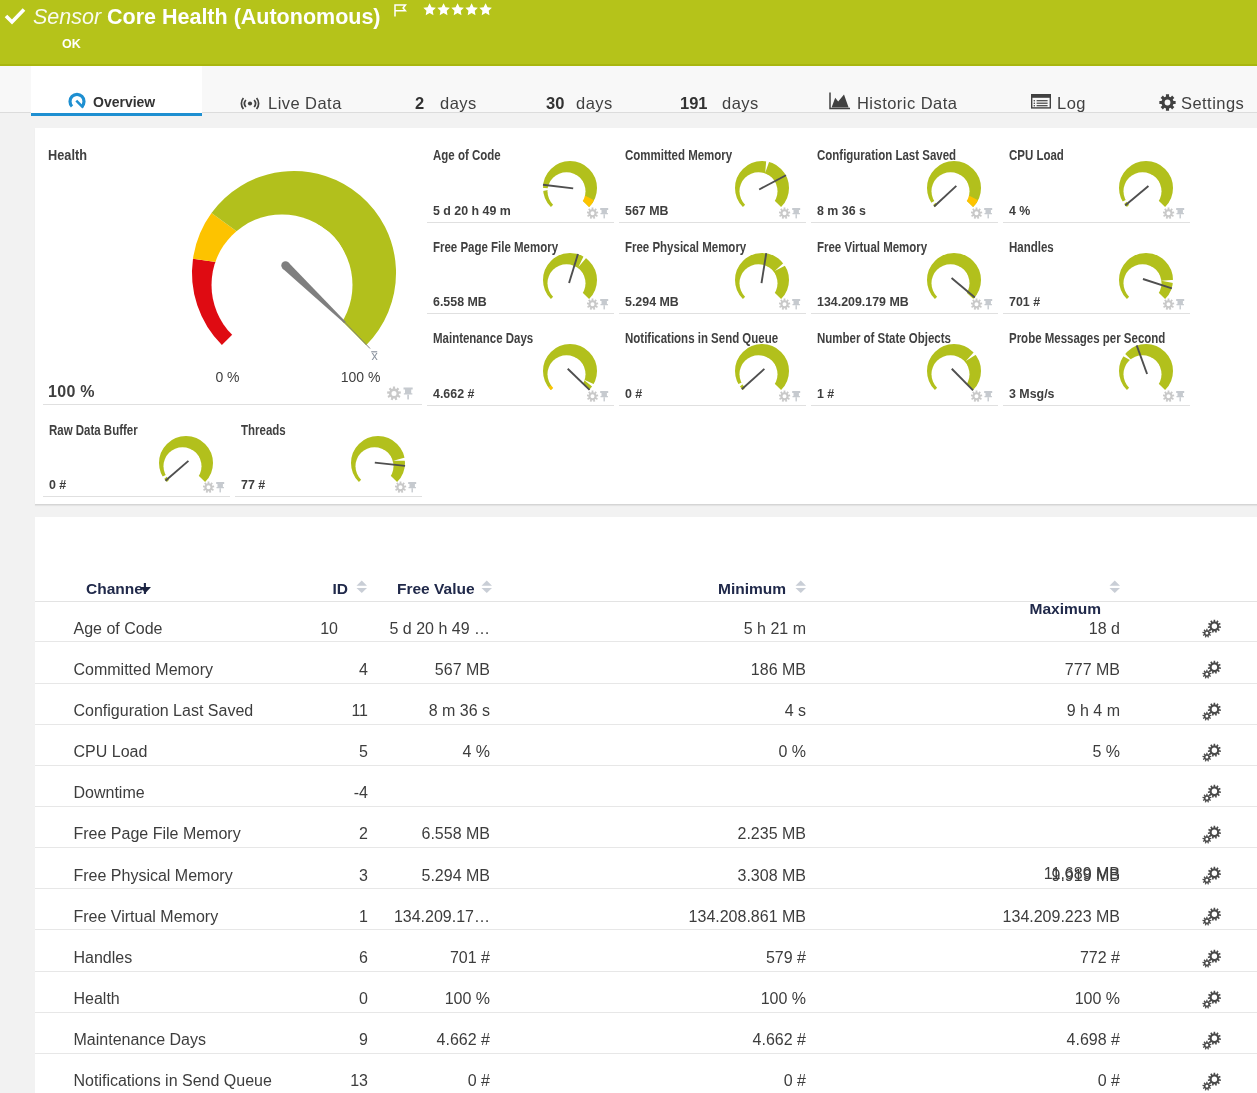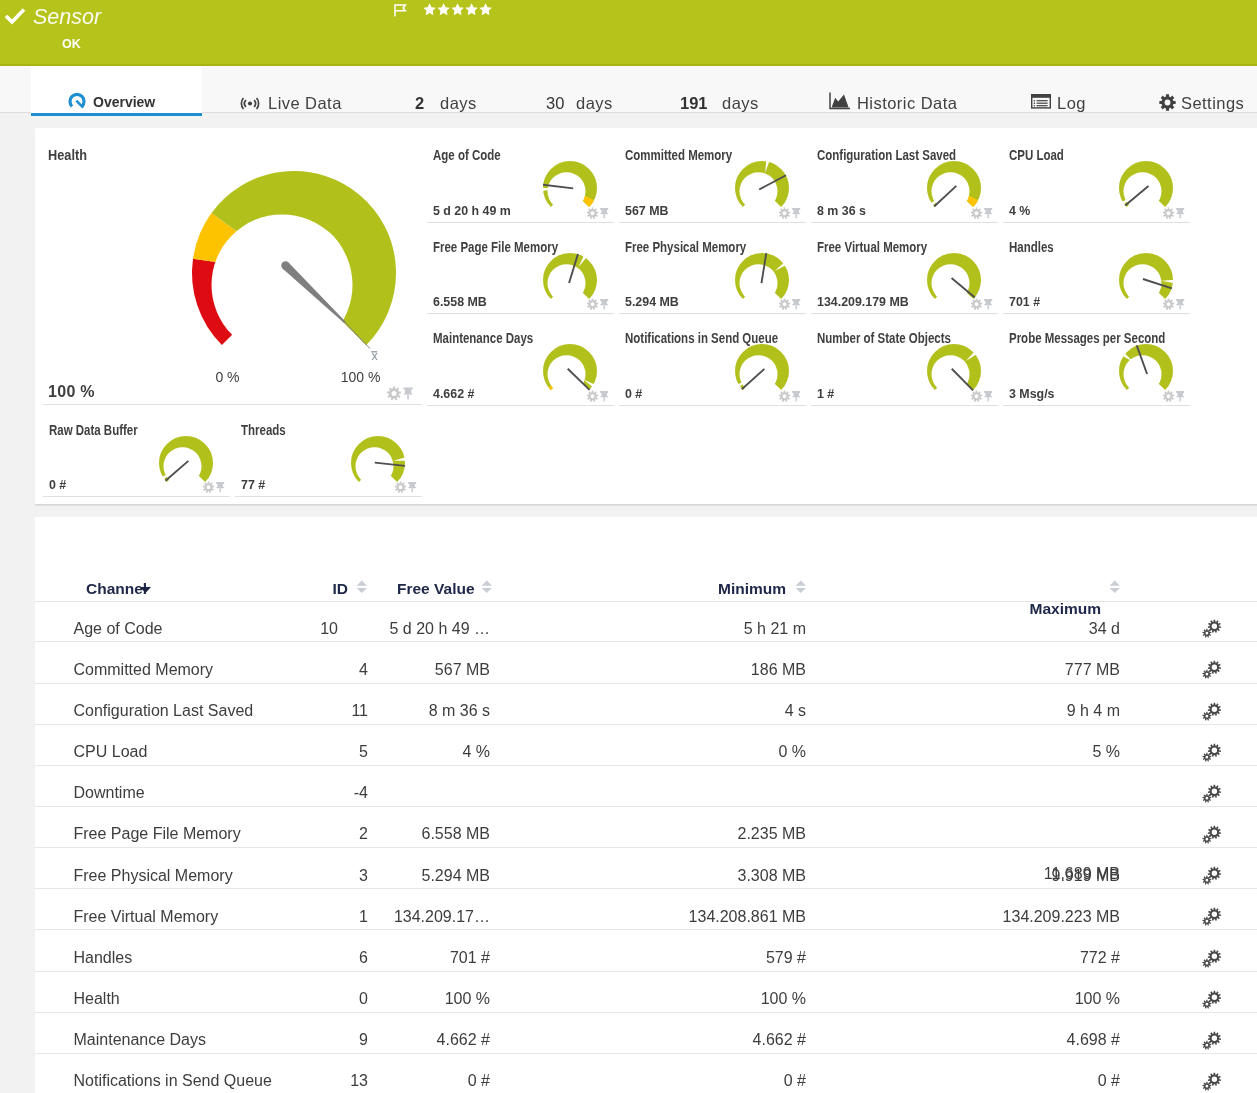--- a/index.html
+++ b/index.html
@@ -8,20 +8,21 @@
 .val{position:absolute;font-size:13.2px;font-weight:bold;color:#3e3e3e;white-space:nowrap;transform:scaleX(.94);transform-origin:0 0}
 .tc{position:absolute;font-size:16px;color:#3d3d3d;white-space:nowrap}
 .th{position:absolute;font-size:15.5px;font-weight:bold;color:#20294a;white-space:nowrap}
 </style></head><body>
 <div id="page">
 <div class="abs" style="left:0;top:0;width:1257px;height:66px;background:#b5c31a;border-bottom:2px solid #a9b60f"></div>
 <svg class="abs" style="left:4px;top:7px" width="22" height="18" viewBox="0 0 22 18">
       <polyline points="2,9 8,15 20,2.5" fill="none" stroke="#fff" stroke-width="3.6"></polyline>
     </svg>
 <div class="abs" style="left:33px;top:5px;font-size:21.5px;font-style:italic;color:rgba(255,255,255,.93)">Sensor</div>
+<div class="abs" style="left:107px;top:5px;font-size:21.5px;font-weight:bold;color:#fff">Core Health (Autonomous)</div>
 <svg class="abs" style="left:393px;top:3px" width="15" height="14" viewBox="0 0 15 14">
       <path d="M2 13.5 V1.3 M2 2.1 H12.4 L10.1 4.9 12.4 7.7 H2" fill="none" stroke="#fff" stroke-width="1.5"></path>
     </svg>
 <svg class="abs" style="left:423px;top:3px" width="70" height="13" viewBox="0 0 70 13">
       <path d="M6.6 0.2 L8.54 4.13 L12.88 4.76 L9.74 7.82 L10.48 12.14 L6.6 10.1 L2.72 12.14 L3.46 7.82 L0.32 4.76 L4.66 4.13Z" fill="#fff"></path>
       <path d="M20.6 0.2 L22.54 4.13 L26.88 4.76 L23.74 7.82 L24.48 12.14 L20.6 10.1 L16.72 12.14 L17.46 7.82 L14.32 4.76 L18.66 4.13Z" fill="#fff"></path>
       <path d="M34.6 0.2 L36.54 4.13 L40.88 4.76 L37.74 7.82 L38.48 12.14 L34.6 10.1 L30.72 12.14 L31.46 7.82 L28.32 4.76 L32.66 4.13Z" fill="#fff"></path>
       <path d="M48.6 0.2 L50.54 4.13 L54.88 4.76 L51.74 7.82 L52.48 12.14 L48.6 10.1 L44.72 12.14 L45.46 7.82 L42.32 4.76 L46.66 4.13Z" fill="#fff"></path>
       <path d="M62.6 0.2 L64.54 4.13 L68.88 4.76 L65.74 7.82 L66.48 12.14 L62.6 10.1 L58.72 12.14 L59.46 7.82 L56.32 4.76 L60.66 4.13Z" fill="#fff"></path>
     </svg>
@@ -37,21 +38,21 @@
 <svg class="abs" style="left:238px;top:95px" width="24" height="17" viewBox="0 0 24 17">
       <circle cx="12" cy="8.5" r="2.1" fill="#414141"></circle>
       <path d="M7.86 5.03 A5.4 5.4 0 0 0 7.86 11.97" fill="none" stroke="#414141" stroke-width="1.7"></path>
       <path d="M16.14 5.03 A5.4 5.4 0 0 1 16.14 11.97" fill="none" stroke="#414141" stroke-width="1.7"></path>
       <path d="M5.41 2.97 A8.6 8.6 0 0 0 5.41 14.03" fill="none" stroke="#414141" stroke-width="1.7"></path>
       <path d="M18.59 2.97 A8.6 8.6 0 0 1 18.59 14.03" fill="none" stroke="#414141" stroke-width="1.7"></path>
     </svg>
 <div class="abs" style="left:268px;top:93.5px;font-size:16.5px;font-weight:normal;color:#414141;letter-spacing:0.45px;white-space:nowrap">Live Data</div>
 <div class="abs" style="left:415px;top:93.5px;font-size:16.5px;font-weight:bold;color:#333;letter-spacing:0;white-space:nowrap">2</div>
 <div class="abs" style="left:440px;top:93.5px;font-size:16.5px;font-weight:normal;color:#414141;letter-spacing:0.45px;white-space:nowrap">days</div>
-<div class="abs" style="left:546px;top:93.5px;font-size:16.5px;font-weight:normal;color:#333;letter-spacing:0;white-space:nowrap">30</div>
+<div class="abs" style="left:546px;top:93.5px;font-size:16.5px;font-weight:bold;color:#333;letter-spacing:0;white-space:nowrap">30</div>
 <div class="abs" style="left:576px;top:93.5px;font-size:16.5px;font-weight:normal;color:#414141;letter-spacing:0.45px;white-space:nowrap">days</div>
 <div class="abs" style="left:680px;top:93.5px;font-size:16.5px;font-weight:bold;color:#333;letter-spacing:0;white-space:nowrap">191</div>
 <div class="abs" style="left:722px;top:93.5px;font-size:16.5px;font-weight:normal;color:#414141;letter-spacing:0.45px;white-space:nowrap">days</div>
 <svg class="abs" style="left:829px;top:92px" width="23" height="19" viewBox="0 0 23 19">
       <path d="M1 0.5 V16.4 H21" fill="none" stroke="#414141" stroke-width="1.5"></path>
       <polygon points="2.6,15.5 6.2,5.8 9.2,9.6 15,2.6 19.6,15.5" fill="#414141"></polygon>
     </svg>
 <div class="abs" style="left:857px;top:93.5px;font-size:16.5px;font-weight:normal;color:#414141;letter-spacing:0.45px;white-space:nowrap">Historic Data</div>
 <svg class="abs" style="left:1031px;top:93.5px" width="21" height="15" viewBox="0 0 21 15">
       <rect x="0.7" y="0.7" width="18.6" height="13.2" fill="none" stroke="#414141" stroke-width="1.4"></rect>
@@ -312,21 +313,21 @@
 <div class="th" style="right:156px;top:600px">Maximum</div>
 <svg style="position:absolute;left:1108.5px;top:579.5px" width="12" height="14" viewBox="0 0 12 14">
       <polygon points="5.75,0.5 11,5.7 0.5,5.7" fill="#c9ced6"></polygon>
       <polygon points="0.5,7.9 11,7.9 5.75,13.1" fill="#c9ced6"></polygon>
     </svg>
 <div class="abs" style="left:35px;top:601px;width:1222px;height:1px;background:#e3e3e3"></div>
 <div class="tc" style="left:73.5px;top:619.7px">Age of Code</div>
 <div class="tc" style="right:919px;top:619.7px">10</div>
 <div class="tc" style="right:767px;top:619.7px">5 d 20 h 49 …</div>
 <div class="tc" style="right:451px;top:619.7px">5 h 21 m</div>
-<div class="tc" style="right:137px;top:619.7px">34 d</div>
+<div class="tc" style="right:137px;top:619.7px">18 d</div>
 <svg style="position:absolute;left:1202px;top:618.3px" width="20" height="20" viewBox="0 0 20 20">
       <path d="M11.59 3.47 L11.61 1.75 L13.19 1.75 L13.21 3.47 L14.33 3.8 L15.28 2.36 L16.61 3.21 L15.69 4.67 L16.46 5.56 L18.03 4.86 L18.69 6.3 L17.13 7.03 L17.3 8.19 L19 8.45 L18.77 10.01 L17.07 9.79 L16.58 10.85 L17.87 11.99 L16.83 13.19 L15.52 12.08 L14.54 12.71 L15 14.36 L13.49 14.81 L12.99 13.16 L11.81 13.16 L11.31 14.81 L9.8 14.36 L10.26 12.71 L9.28 12.08 L7.97 13.19 L6.93 11.99 L8.22 10.85 L7.73 9.79 L6.03 10.01 L5.8 8.45 L7.5 8.19 L7.67 7.03 L6.11 6.3 L6.77 4.86 L8.34 5.56 L9.11 4.67 L8.19 3.21 L9.52 2.36 L10.47 3.8Z M15.1 8.3 A2.7 2.7 0 1 0 9.7 8.3 A2.7 2.7 0 1 0 15.1 8.3Z" fill="#4a4a4a" fill-rule="evenodd"></path>
       <path d="M4.28 12.16 L4.24 10.75 L5.56 10.75 L5.52 12.16 L6.37 12.47 L7.26 11.37 L8.27 12.21 L7.33 13.27 L7.78 14.06 L9.17 13.78 L9.4 15.07 L8 15.29 L7.84 16.18 L9.08 16.86 L8.43 18 L7.22 17.26 L6.52 17.84 L7.04 19.16 L5.8 19.61 L5.35 18.27 L4.45 18.27 L4 19.61 L2.76 19.16 L3.28 17.84 L2.58 17.26 L1.37 18 L0.72 16.86 L1.96 16.18 L1.8 15.29 L0.4 15.07 L0.63 13.78 L2.02 14.06 L2.47 13.27 L1.53 12.21 L2.54 11.37 L3.43 12.47Z M6.3 15.2 A1.4 1.4 0 1 0 3.5 15.2 A1.4 1.4 0 1 0 6.3 15.2Z" fill="#4a4a4a" fill-rule="evenodd"></path>
     </svg>
 <div class="abs" style="left:35px;top:641.4px;width:1222px;height:1px;background:#e7e7e7"></div>
 <div class="tc" style="left:73.5px;top:660.85px">Committed Memory</div>
 <div class="tc" style="right:889px;top:660.85px">4</div>
 <div class="tc" style="right:767px;top:660.85px">567 MB</div>
 <div class="tc" style="right:451px;top:660.85px">186 MB</div>
 <div class="tc" style="right:137px;top:660.85px">777 MB</div>

